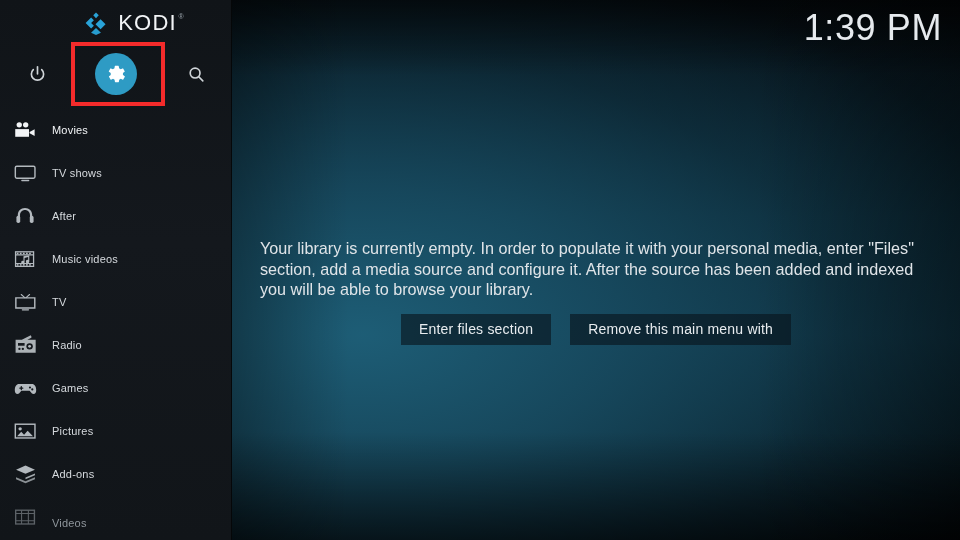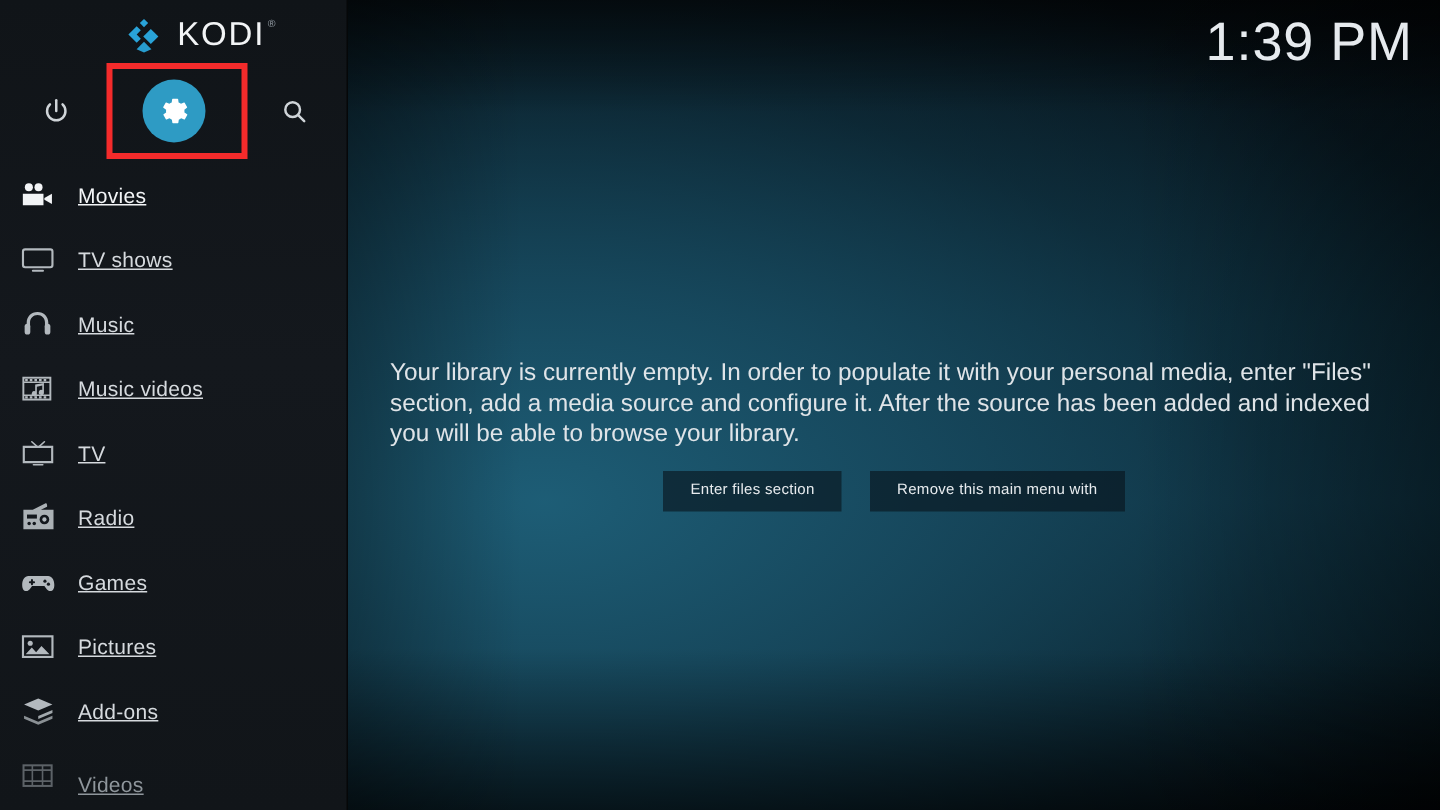--- a/index.html
+++ b/index.html
@@ -132,25 +132,24 @@
     align-items:center;
     padding-left:10px;
   }
   .menu-icon {
     width:30px; height:26px;
     flex:0 0 auto;
     display:flex; align-items:center; justify-content:center;
     margin-right:12px;
   }
   .menu-label {
-    font-size:14px;
+    font-size:11px;
     letter-spacing:0.2px;
     color:#d6dade;
     white-space:nowrap;
-    text-decoration:underline;
   }
   .menu-item.selected .menu-label { color:#f3f5f7; }
   .menu-item.dim .menu-label { color:#8f969c;margin-top:12px; }
   .menu-item.dim .menu-icon svg { opacity:0.55; }
 
   
   #main {
     position:absolute;
     left:232px; top:0;
     width:728px; height:540px;
@@ -180,21 +179,21 @@
   }
   #button-row {
     margin-top:14px;
     display:flex;
     justify-content:center;
     gap:19px;
   }
   .kodi-button {
     background:rgba(8,20,27,0.62);
     color:#e8ecef;
-    font-size:10px;
+    font-size:14px;
     letter-spacing:0.2px;
     padding:8px 18px 9px;
     border:none;
     line-height:1;
     white-space:nowrap;
     font-family:"Liberation Sans", sans-serif;
   }
 </style>
 </head>
 <body>
@@ -275,21 +274,21 @@
       </div>
 
       <div class="menu-item">
         <span class="menu-icon">
           <svg viewBox="0 0 28 24" width="24" height="21" fill="#b3b9be">
             <path d="M14 3.2c-5 0-8.4 3.6-8.4 8.3v4.3h2.6v-4.3c0-3.4 2.5-5.9 5.8-5.9s5.8 2.5 5.8 5.9v4.3h2.6v-4.3c0-4.7-3.4-8.3-8.4-8.3z"></path>
             <rect x="4" y="12.4" width="4.4" height="8.4" rx="2"></rect>
             <rect x="19.6" y="12.4" width="4.4" height="8.4" rx="2"></rect>
           </svg>
         </span>
-        <span class="menu-label">Music</span>
+        <span class="menu-label">After</span>
       </div>
 
       <div class="menu-item">
         <span class="menu-icon">
           <svg viewBox="0 0 28 24" width="24" height="22" fill="none" stroke="#b3b9be" stroke-width="1.5">
             <rect x="3" y="3.6" width="21" height="17"></rect>
             <path d="M3 7.2h21M3 17.2h21" stroke-width="1.2"></path>
             <g fill="#b3b9be" stroke="none">
               <rect x="4.4" y="4.6" width="2" height="1.8"></rect>
               <rect x="8" y="4.6" width="2" height="1.8"></rect>

